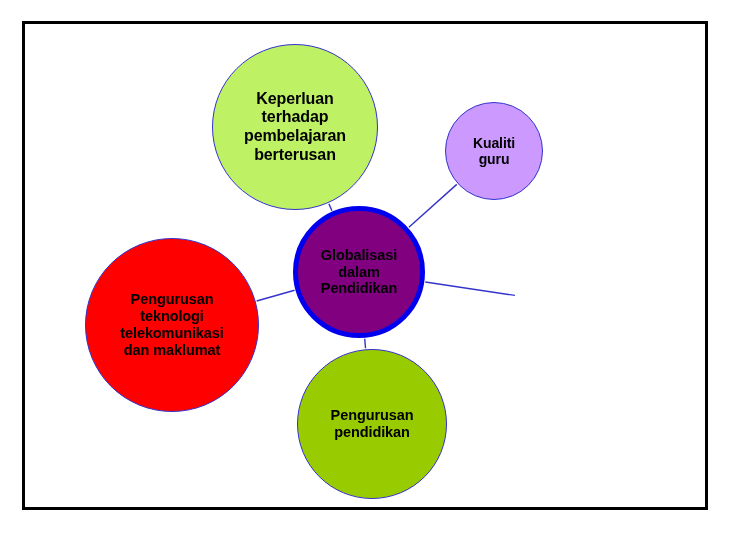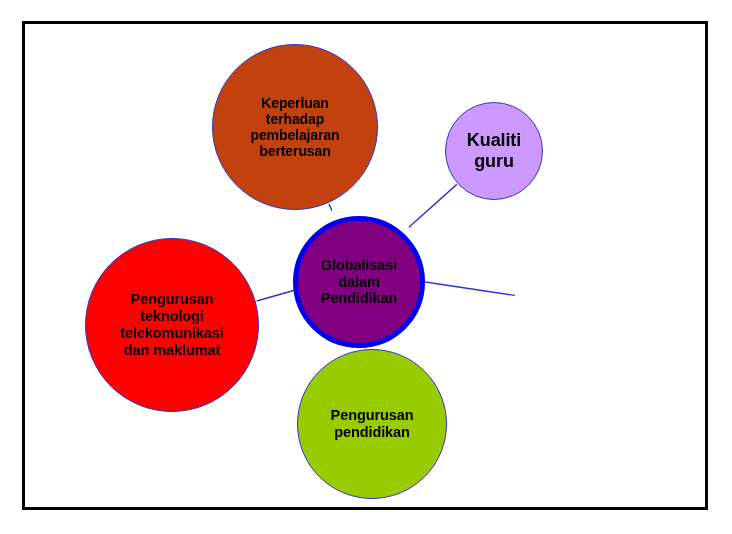--- a/index.html
+++ b/index.html
@@ -67,34 +67,34 @@
   <svg id="edges" viewBox="0 0 732 534" xmlns="http://www.w3.org/2000/svg">
     <g id="edge-lines">
         <line x1="331.945699165148" y1="210.70509967103848" x2="328.9188249272771" y2="203.84733772586222" stroke="#3333cc" stroke-width="1.4"></line>
         <line x1="408.89248618470754" y1="227.2815494196325" x2="456.7668013546959" y2="184.37197804505035" stroke="#3333cc" stroke-width="1.4"></line>
         <line x1="425.25664838870784" y1="281.9527154231965" x2="514.8653944131461" y2="295.4132566715026" stroke="#3333cc" stroke-width="1.4"></line>
         <line x1="364.70941971369314" y1="338.75629203702744" x2="365.5236433098406" y2="348.2764448535211" stroke="#3333cc" stroke-width="1.4"></line>
         <line x1="294.53901639333463" y1="290.26969054092655" x2="256.66517249830673" y2="301.0039885432607" stroke="#3333cc" stroke-width="1.4"></line>
       </g>
   </svg>
 
-  <div class="node node-central" id="node-central" style="left: 293px; top: 216px; width: 132px; height: 132px; background: rgb(128, 0, 128); border: 5px solid rgb(0, 0, 238); font-size: 14.5px;">
+  <div class="node node-central" id="node-central" style="left: 293px; top: 206px; width: 132px; height: 132px; background: rgb(128, 0, 128); border: 5px solid rgb(0, 0, 238); font-size: 14.5px;">
     <span>Globalisasi
 dalam
 Pendidikan</span>
   </div>
 
-  <div class="node" id="node-keperluan" style="left: 212px; top: 44px; width: 166px; height: 166px; background: #c2410c; border: 1.4px solid rgb(51, 51, 204); font-size: 14px;">
+  <div class="node" id="node-keperluan" style="left: 212px; top: 44px; width: 166px; height: 166px; background: #bef264; border: 1.4px solid rgb(51, 51, 204); font-size: 16px;">
     <span>Keperluan
 terhadap
 pembelajaran
 berterusan</span>
   </div>
 
-  <div class="node" id="node-kualiti-guru" style="left: 445px; top: 102px; width: 98px; height: 98px; background: rgb(204, 153, 255); border: 1.4px solid rgb(51, 51, 204); font-size: 18px;">
+  <div class="node" id="node-kualiti-guru" style="left: 445px; top: 102px; width: 98px; height: 98px; background: rgb(204, 153, 255); border: 1.4px solid rgb(51, 51, 204); font-size: 14px;">
     <span>Kualiti
 guru</span>
   </div>
 
 
   <div class="node" id="node-pengurusan-pendidikan" style="left: 297px; top: 349px; width: 150px; height: 150px; background: rgb(153, 204, 0); border: 1.4px solid rgb(51, 51, 204); font-size: 14.5px;">
     <span>Pengurusan
 pendidikan</span>
   </div>
 

